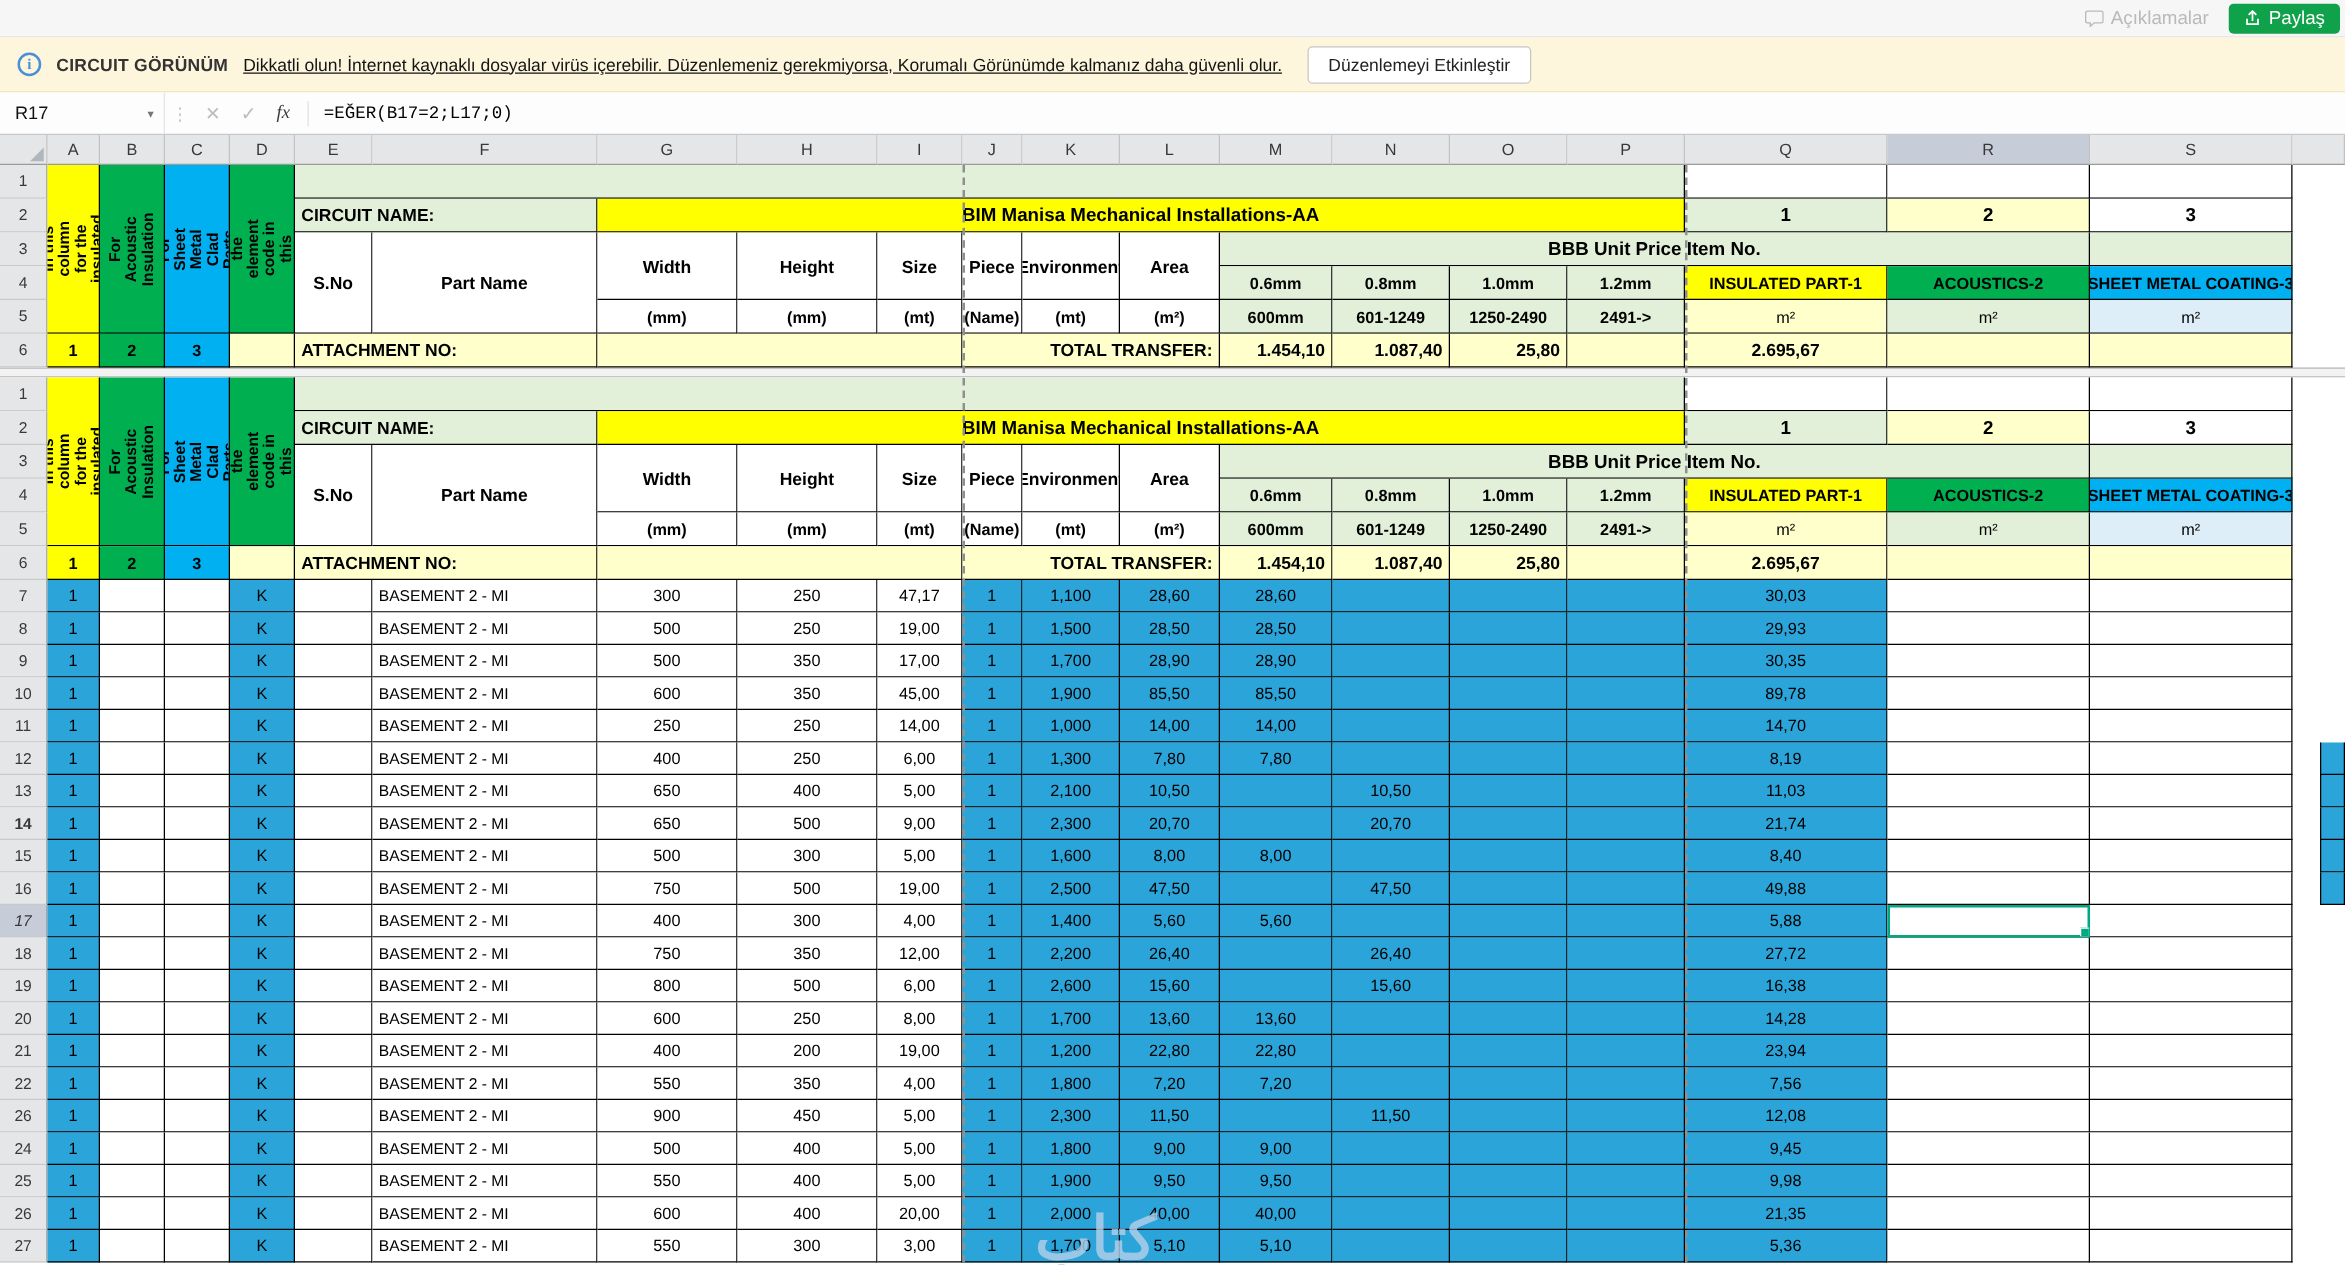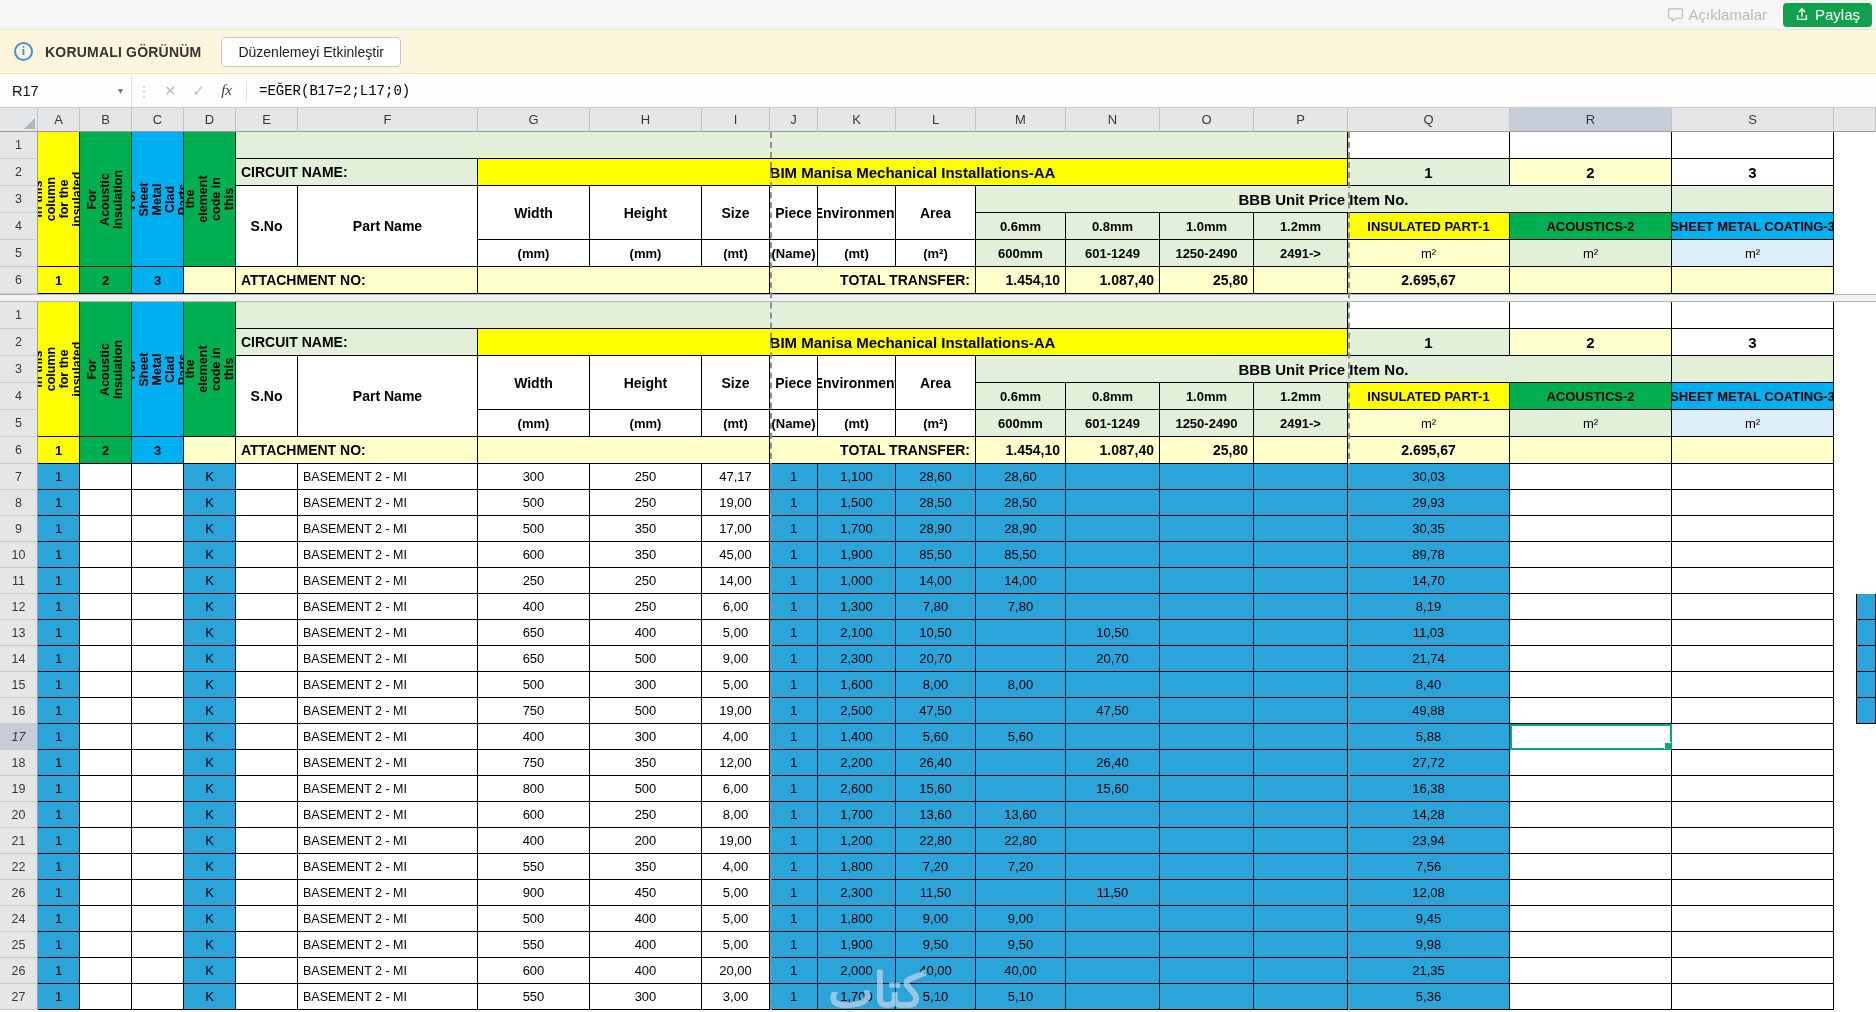--- a/index.html
+++ b/index.html
@@ -84,21 +84,22 @@
       <svg width="14" height="14" viewBox="0 0 16 16">
           <path d="M3 8v5h10V8M8 10V1M4.5 4.5L8 1l3.5 3.5" fill="none" stroke="#fff" stroke-width="1.6"></path>
         </svg>
       <span>Paylaş</span>
     </div>
   </div>
 </div>
 
 <div class="protected-bar">
   <span class="info-icon">i</span>
-  <span class="pv-title">KORUMALI GÖRÜNÜM</span>
+  <span class="pv-title">CIRCUIT GÖRÜNÜM</span>
+  <span class="pv-msg">Dikkatli olun! İnternet kaynaklı dosyalar virüs içerebilir. Düzenlemeniz gerekmiyorsa, Korumalı Görünümde kalmanız daha güvenli olur.</span>
   <button class="pv-btn">Düzenlemeyi Etkinleştir</button>
 </div>
 
 <div class="formula-bar">
   <div class="name-box">
     <span>R17</span>
     <span class="nb-chev">▾</span>
   </div>
   <span class="fb-sep-dots">⋮</span>
   <span class="fb-x">✕</span>
@@ -413,21 +414,21 @@
       <div class="cell bg-data" style="grid-area: 13 / 12 / span 1 / span 1;">2,100</div>
       <div class="cell bg-data" style="grid-area: 13 / 13 / span 1 / span 1;">10,50</div>
       <div class="cell bg-data" style="grid-area: 13 / 14 / span 1 / span 1;"></div>
       <div class="cell bg-data" style="grid-area: 13 / 15 / span 1 / span 1;">10,50</div>
       <div class="cell bg-data" style="grid-area: 13 / 16 / span 1 / span 1;"></div>
       <div class="cell bg-data" style="grid-area: 13 / 17 / span 1 / span 1;"></div>
       <div class="cell bg-data" style="grid-area: 13 / 18 / span 1 / span 1;">11,03</div>
       <div class="cell" style="grid-area: 13 / 19 / span 1 / span 1;"></div>
       <div class="cell" style="grid-area: 13 / 20 / span 1 / span 1;"></div>
       <div class="cell bg-data tsliver" style="grid-area: 13 / 21 / span 1 / span 1;"></div>
-      <div class="rowhdr" style="grid-area: 14 / 1 / span 1 / span 1;">14</div>
+      <div class="rowhdr" style="grid-area: 14 / 1 / span 1 / span 1; font-weight: bold;">14</div>
       <div class="cell bg-data" style="grid-area: 14 / 2 / span 1 / span 1;">1</div>
       <div class="cell" style="grid-area: 14 / 3 / span 1 / span 1;"></div>
       <div class="cell" style="grid-area: 14 / 4 / span 1 / span 1;"></div>
       <div class="cell bg-data" style="grid-area: 14 / 5 / span 1 / span 1;">K</div>
       <div class="cell" style="grid-area: 14 / 6 / span 1 / span 1;"></div>
       <div class="cell left hpad fs12" style="grid-area: 14 / 7 / span 1 / span 1;">BASEMENT 2 - MI</div>
       <div class="cell" style="grid-area: 14 / 8 / span 1 / span 1;">650</div>
       <div class="cell" style="grid-area: 14 / 9 / span 1 / span 1;">500</div>
       <div class="cell" style="grid-area: 14 / 10 / span 1 / span 1;">9,00</div>
       <div class="cell bg-data" style="grid-area: 14 / 11 / span 1 / span 1;">1</div>

